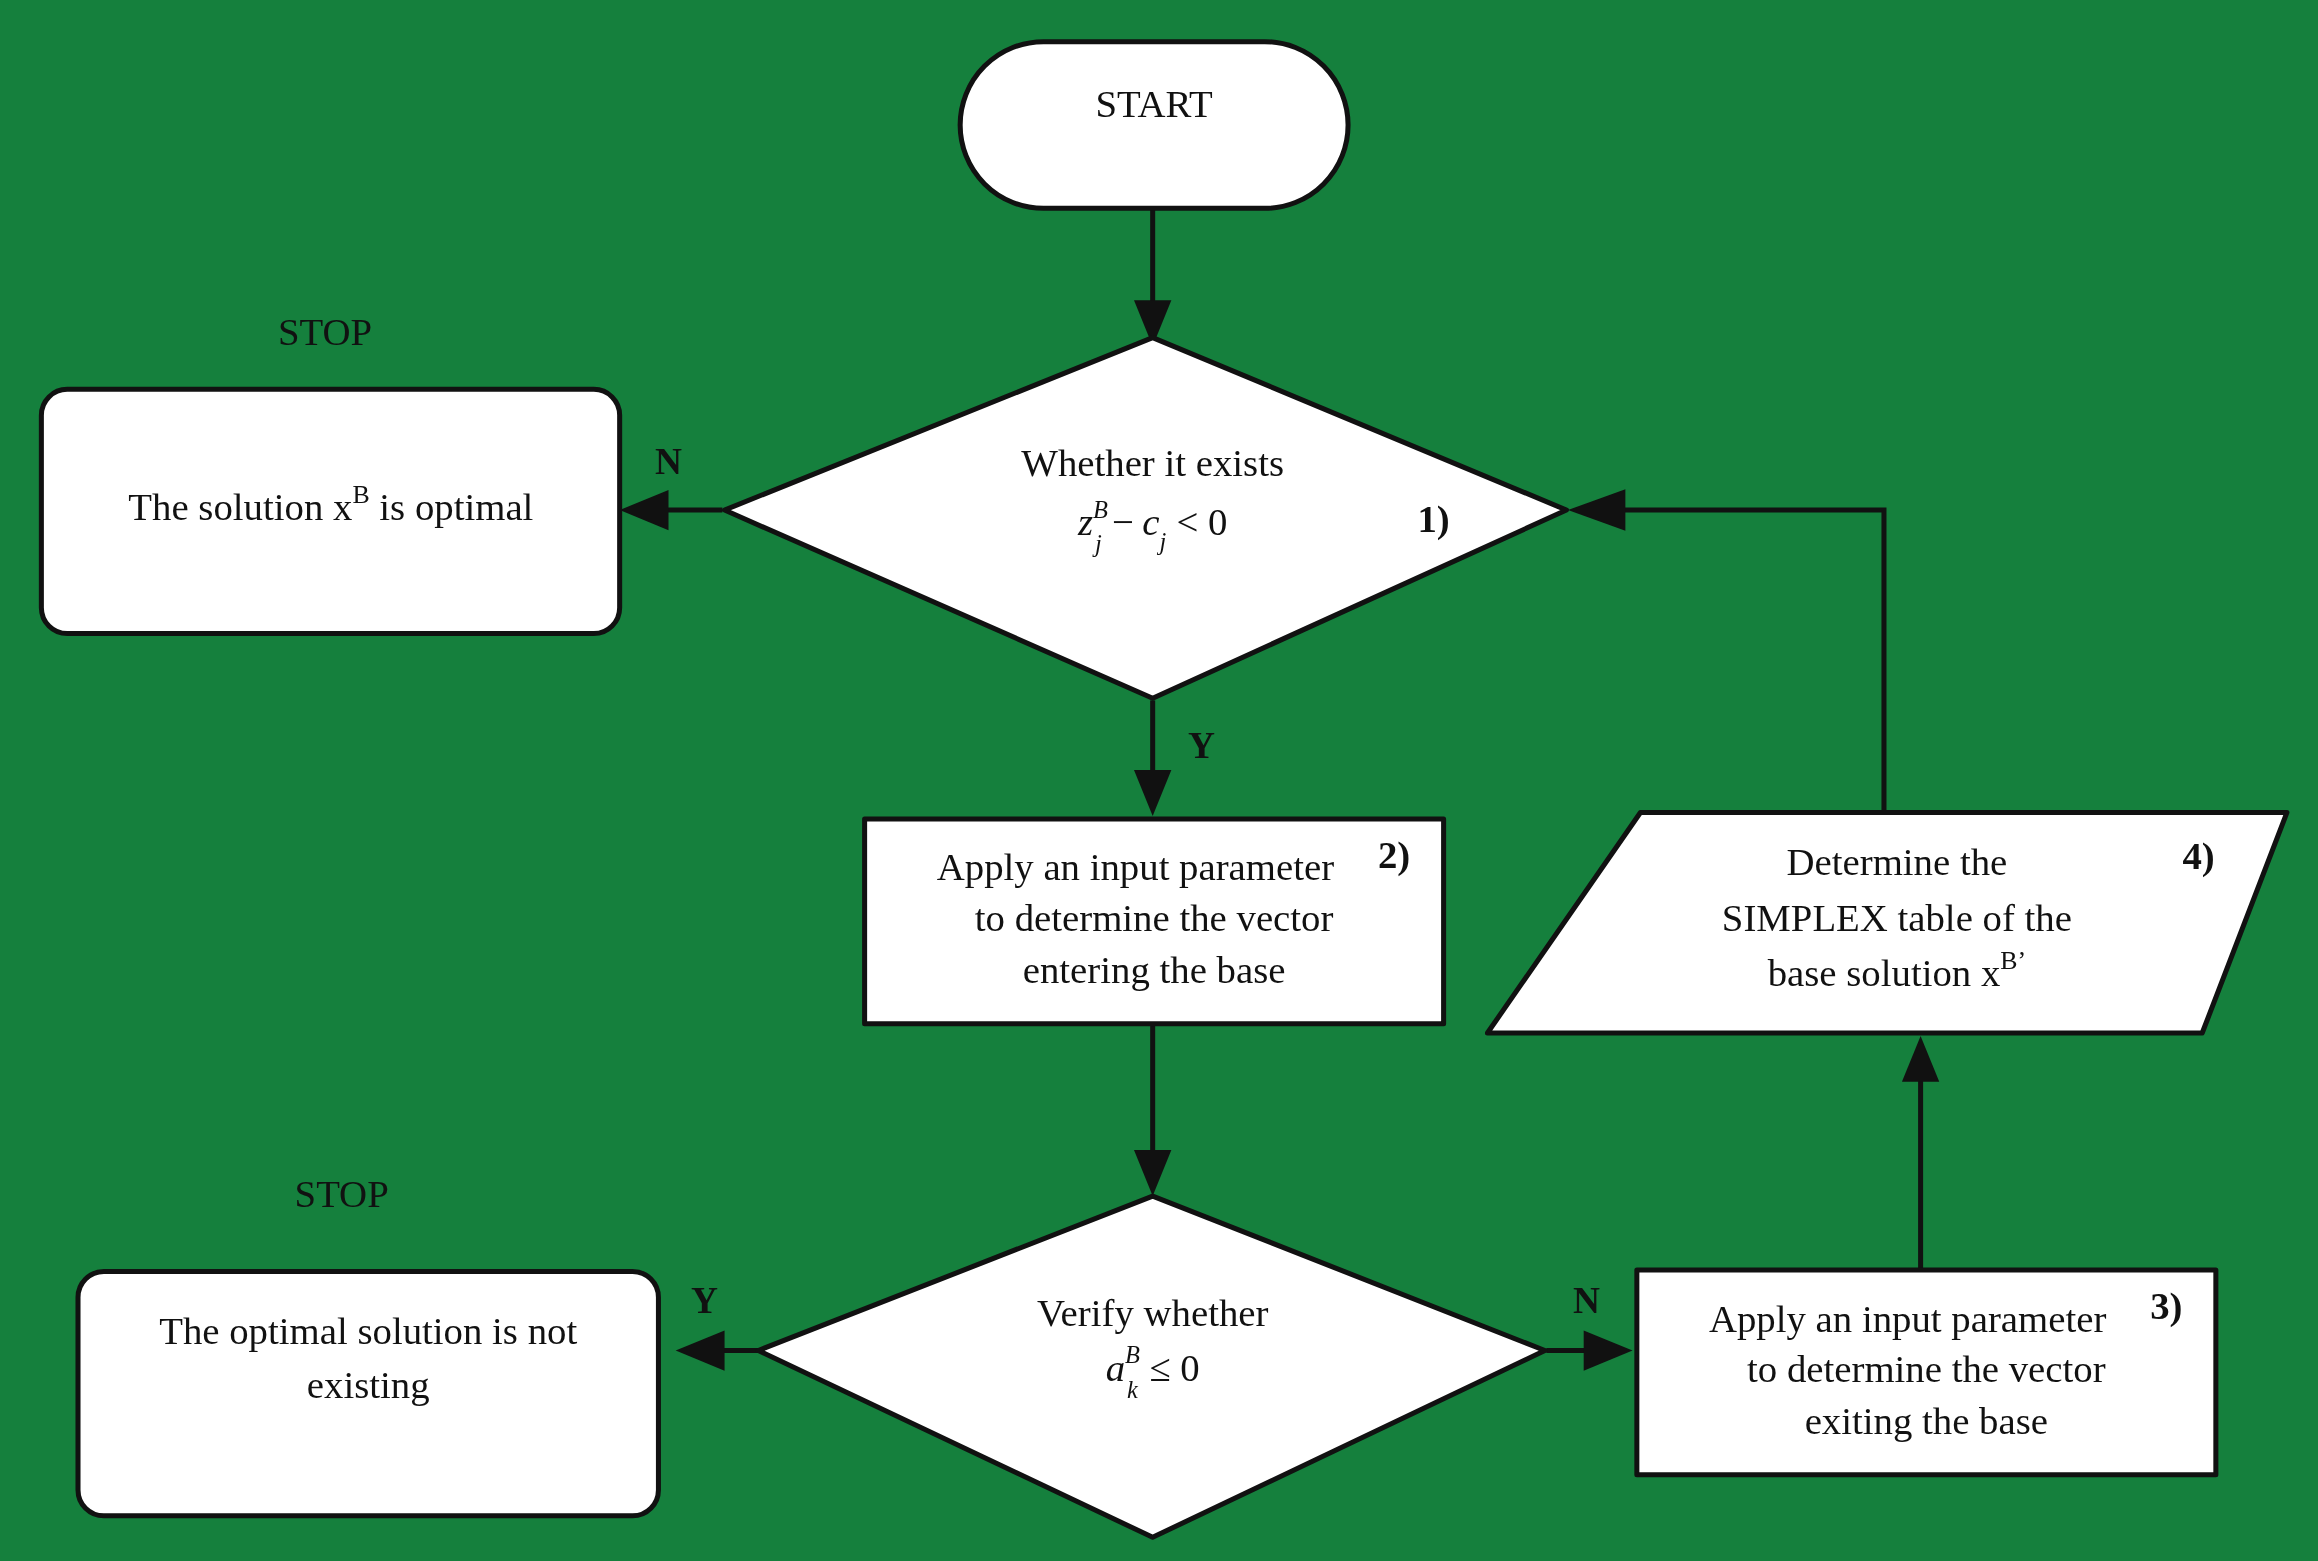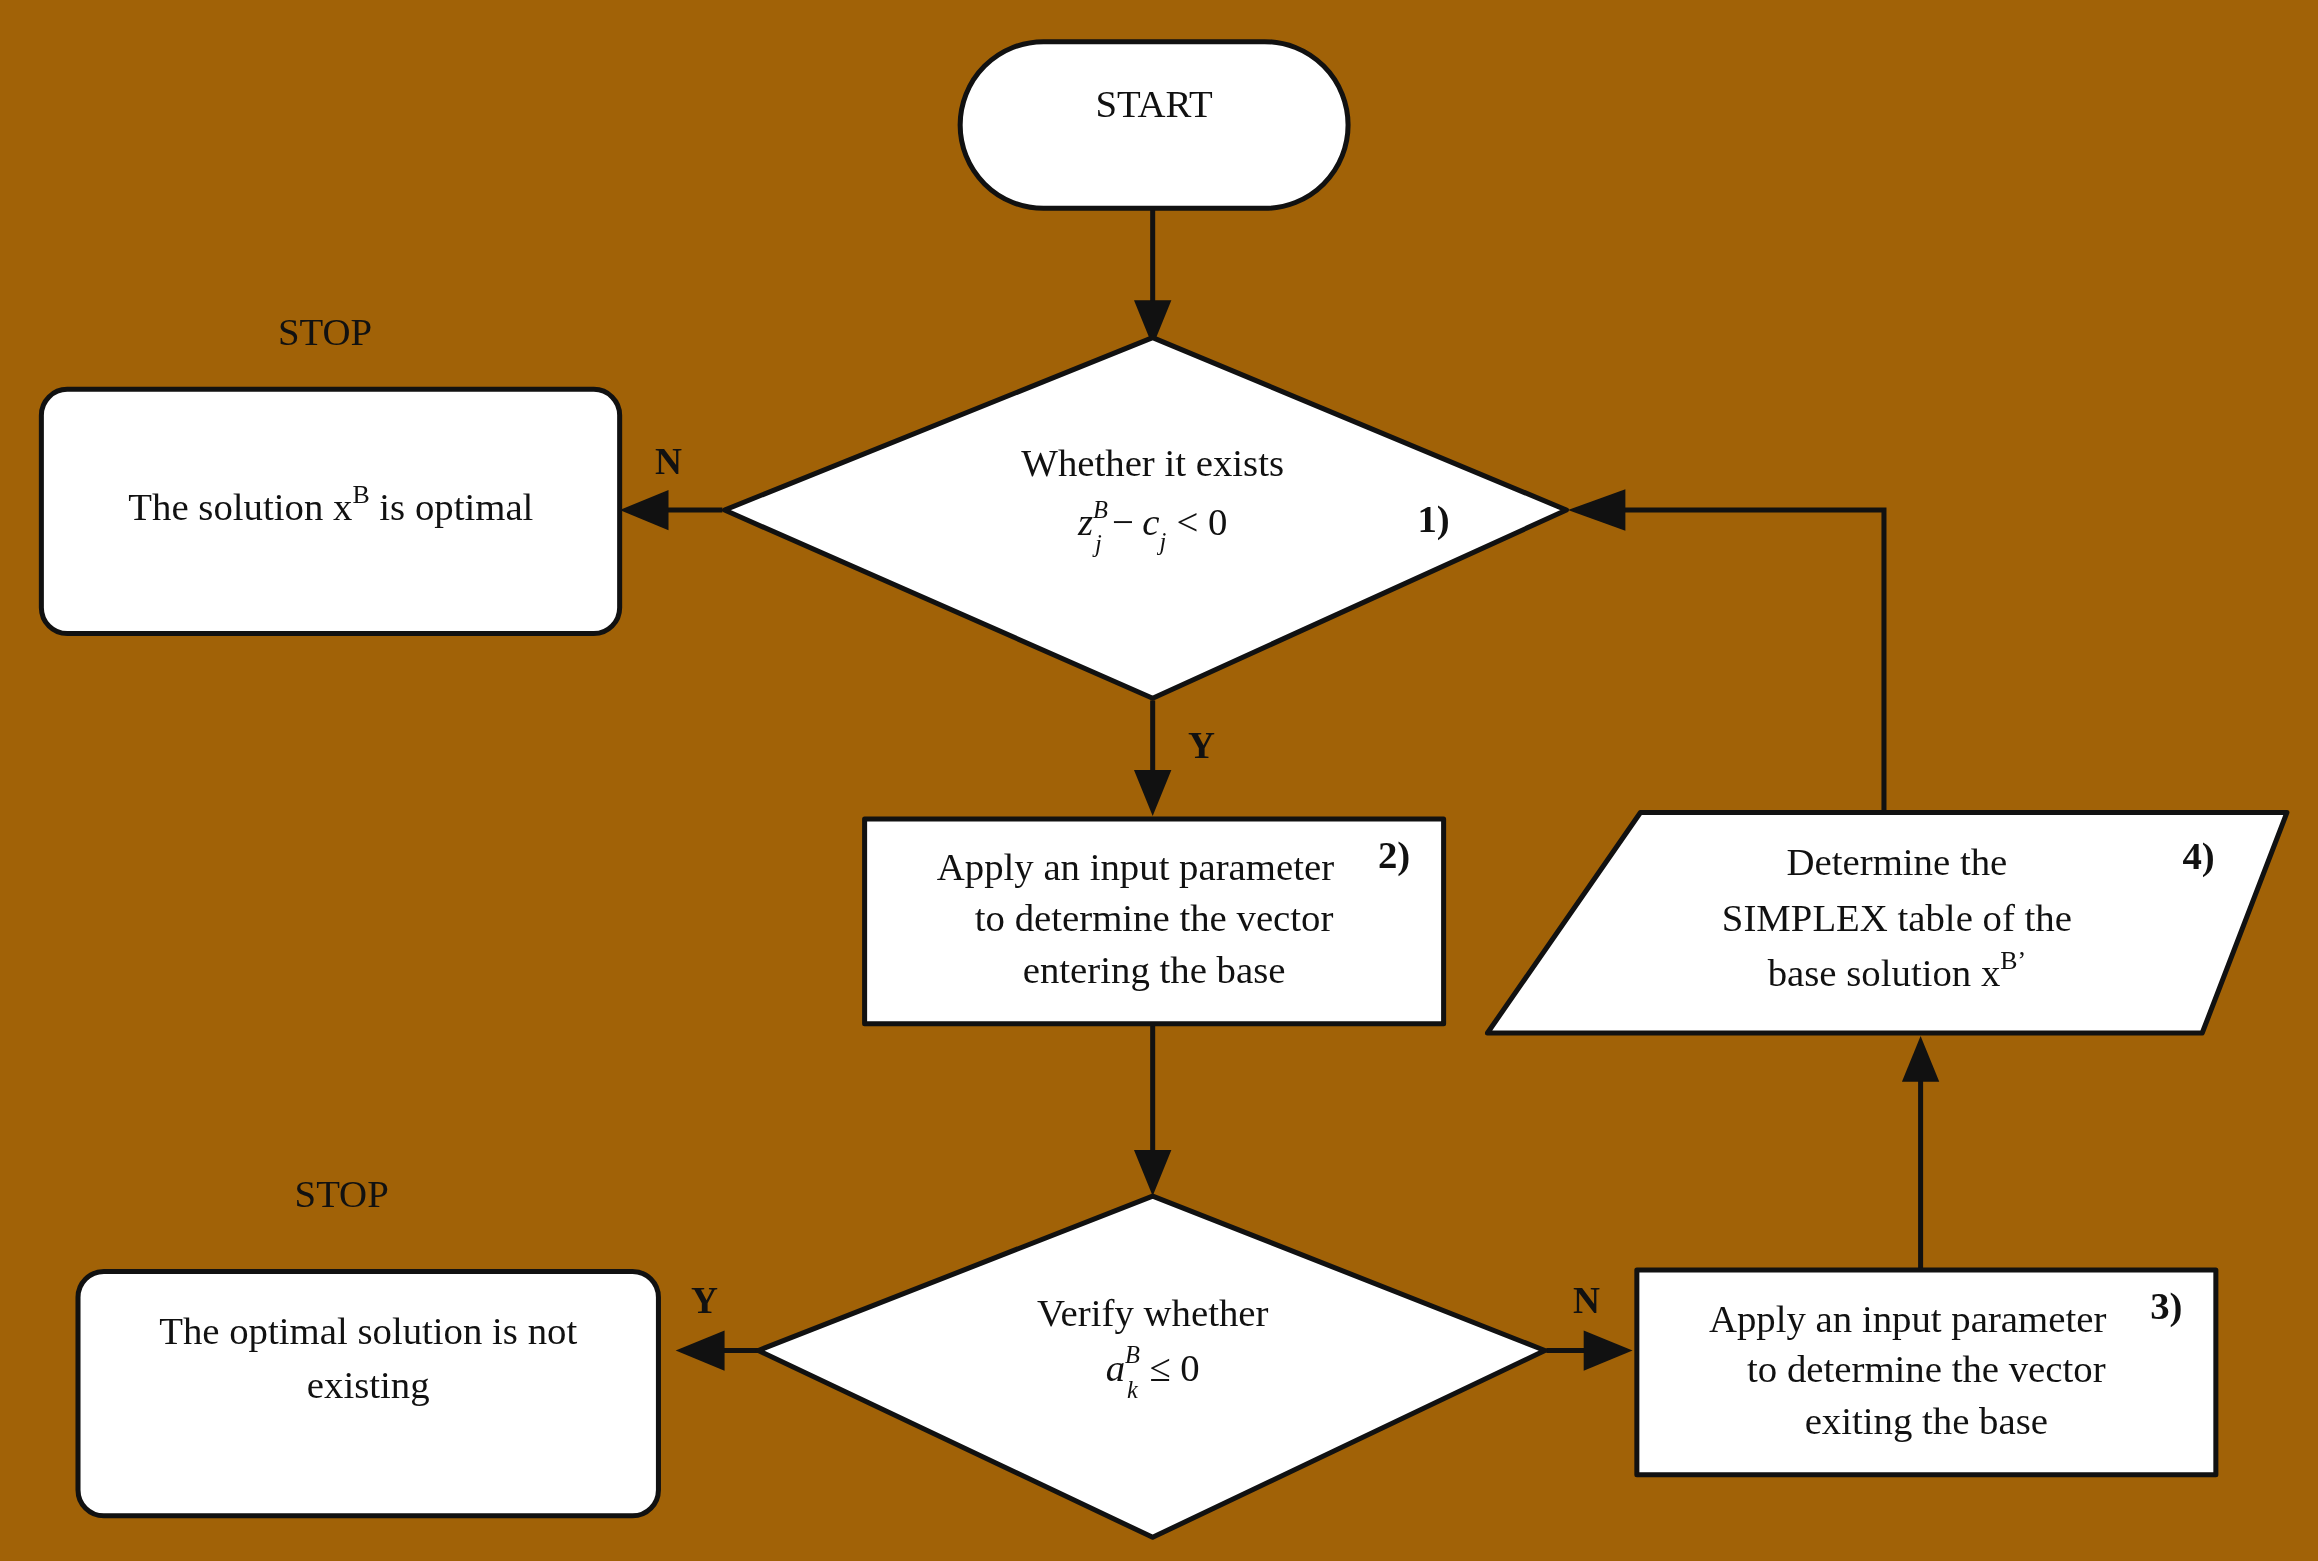--- a/index.html
+++ b/index.html
@@ -4,21 +4,21 @@
 <style>
   html, body {
     margin: 0;
     padding: 0;
     background: #ffffff;
   }
   #canvas-wrap {
     position: relative;
     width: 2319px;
     height: 1561px;
-    background: #a16207;
+    background: #15803d;
     overflow: hidden;
   }
   svg#flowchart {
     display: block;
     width: 2319px;
     height: 1561px;
     font-family: "Liberation Serif", "DejaVu Serif", serif;
   }
   .shape-stroke {
     fill: #ffffff;

